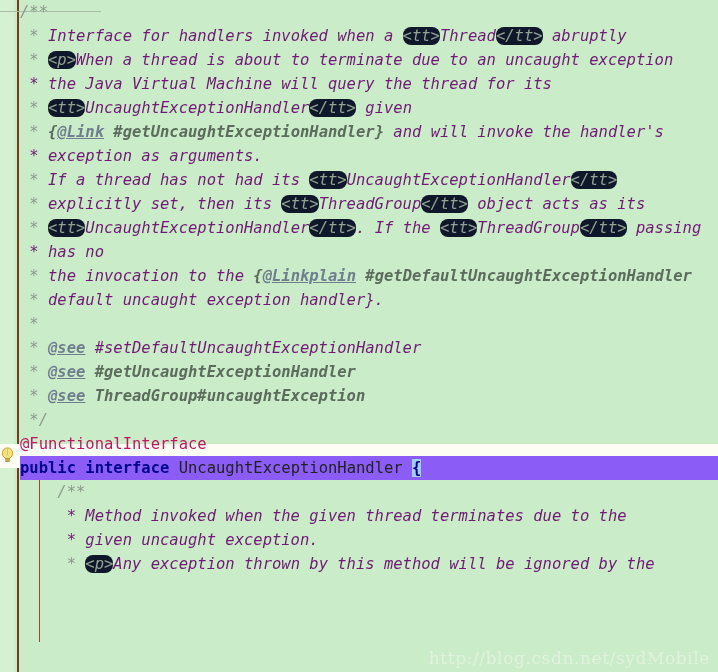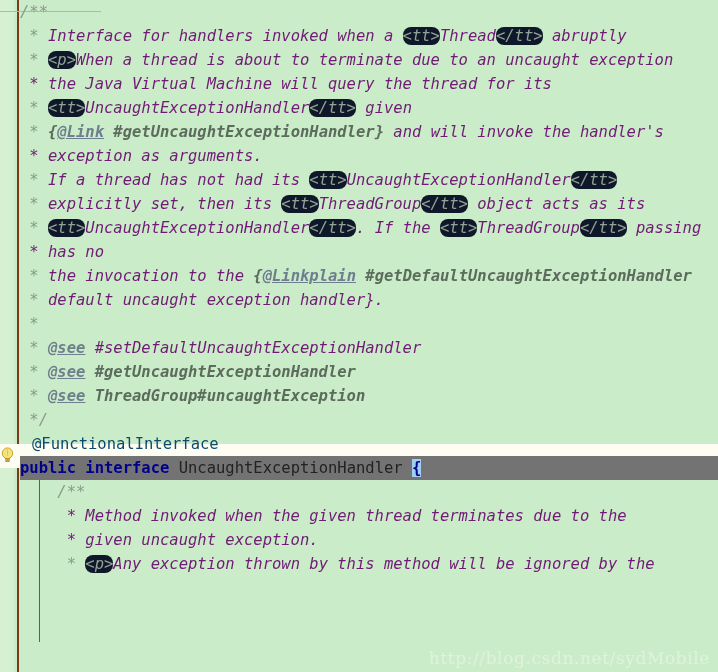--- a/index.html
+++ b/index.html
@@ -103,33 +103,33 @@
     margin-top: 8px;
   }
   
   .jref {
     color: #5c6c5c;
     font-weight: bold;
     font-style: italic;
   }
 
   
-  .anno   { color: #0c4a6e; margin-left: 12px; }
+  .anno   { color: #be185d; }
   .kw     { color: #00008f; font-weight: bold; }
   .ident  { color: #222222; }
   .plain  { color: #2a2a2a; }
   .brace-hl {
     background: #9fd0f2;
     color: #00008f;
     font-weight: bold;
   }
 
   
   .current-line {
-    background: #737373;
+    background: #8b5cf6;
   }
   .current-line::after {
     content: "";
     position: absolute;
     left: -20px; right: -0px; top: 0;
     height: 24px;
     background: #fdfdf4;
     z-index: -1;
   }
   .cl-strip {

